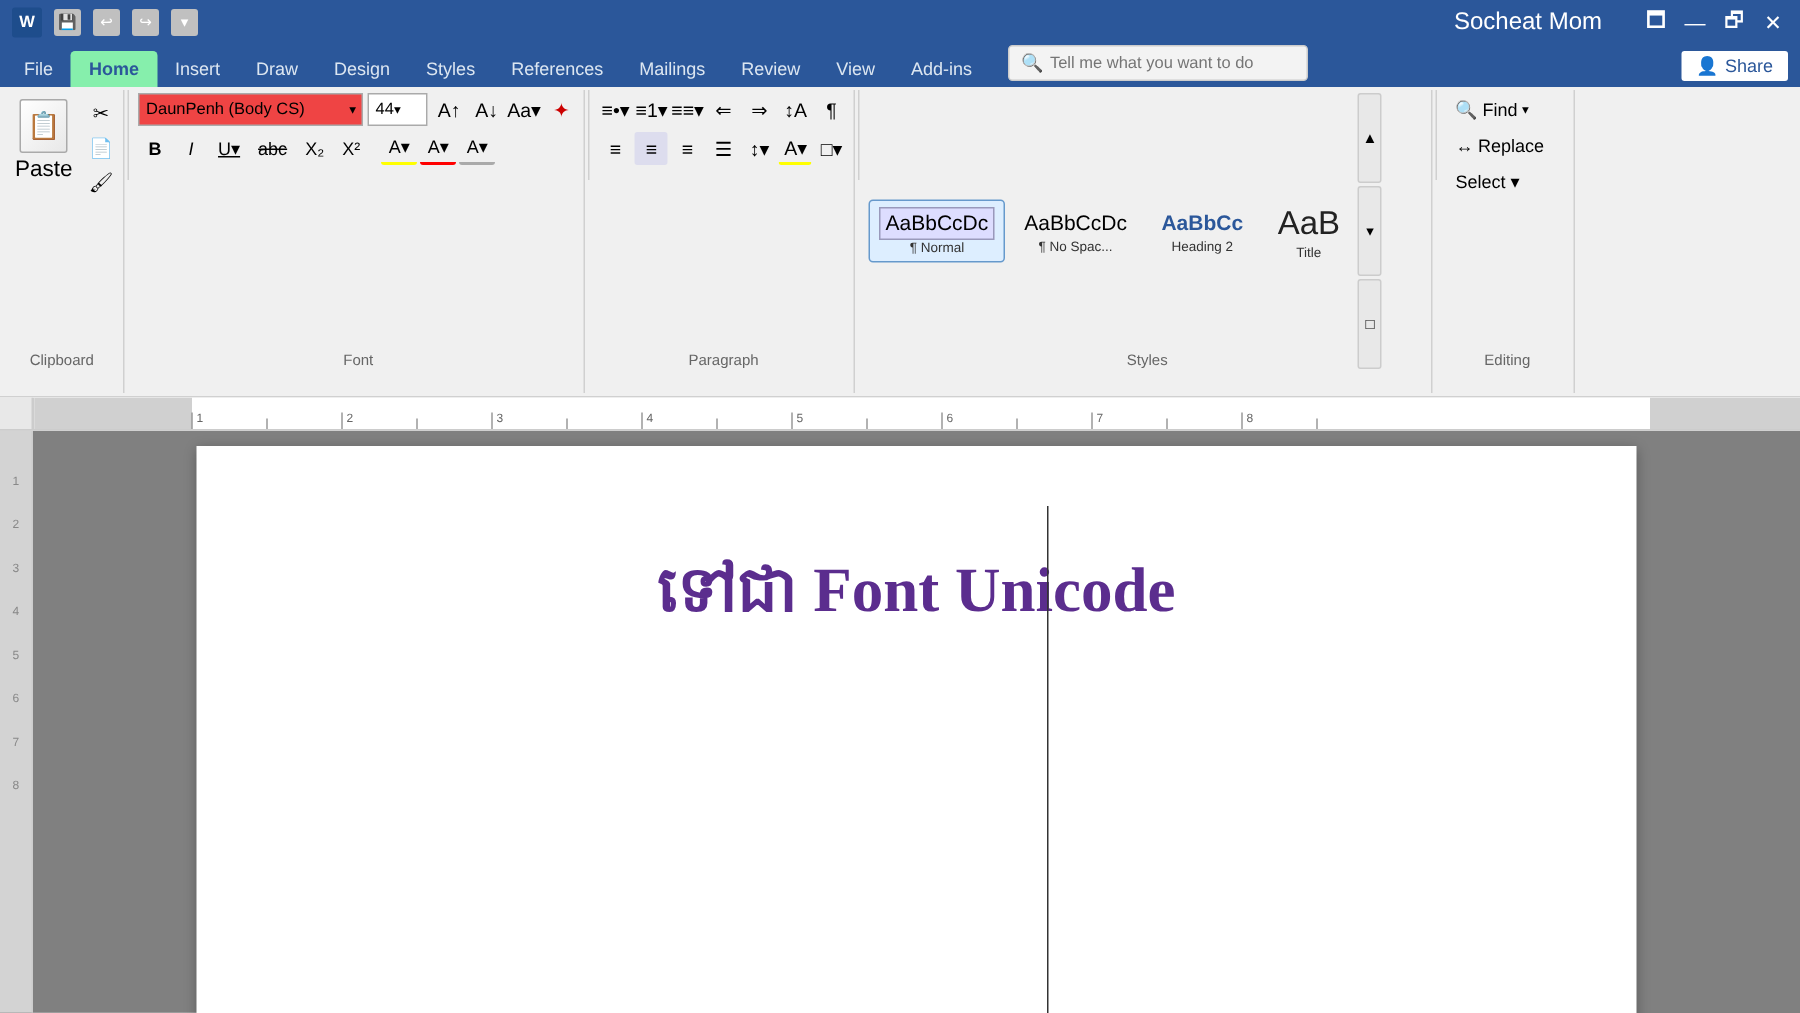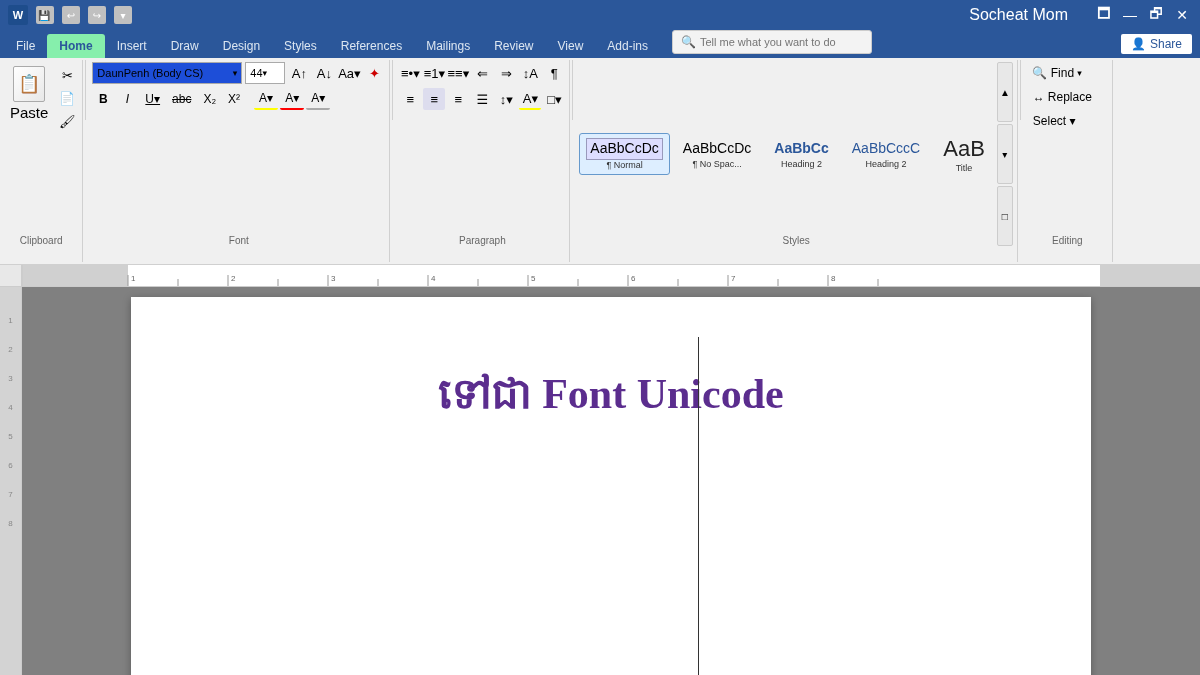--- a/index.html
+++ b/index.html
@@ -108,21 +108,21 @@
     .paste-icon { width: 32px; height: 36px; background: linear-gradient(135deg, #fff 0%, #e8e8e8 100%); border: 1px solid #aaa; border-radius: 2px; display: flex; align-items: center; justify-content: center; font-size: 18px; }
     .paste-label { font-size: 15px; margin-top: 2px; }
     .clipboard-small { display: flex; flex-direction: column; gap: 1px; margin-top: 2px; }
     .clipboard-small-btn { width: 22px; height: 22px; display: flex; align-items: center; justify-content: center; cursor: pointer; border-radius: 2px; font-size: 13px; }
 
     
     .font-group { min-width: 220px; }
     .font-row { display: flex; align-items: center; gap: 3px; margin-bottom: 2px; }
     .font-selector {
       display: flex; align-items: center;
-      border: 1px solid #aaa; background: #1d4ed8;
+      border: 1px solid #aaa; background: #ef4444;
       height: 22px; padding: 0 4px;
       font-size: 11px; cursor: pointer; min-width: 150px;
     }
     .font-size-selector {
       display: flex; align-items: center;
       border: 1px solid #aaa; background: white;
       height: 22px; padding: 0 4px;
       font-size: 11px; cursor: pointer; min-width: 40px;
     }
     .small-icon-btn {
@@ -390,24 +390,20 @@
         <div class="style-item active">
           <div class="style-preview" style="font-size:14px; background:#ddf; padding:2px 3px; border:1px solid #99b;">AaBbCcDc</div>
           <div class="style-label">¶ Normal</div>
         </div>
         <div class="style-item">
           <div class="style-preview" style="font-size:14px; padding:2px 3px;">AaBbCcDc</div>
           <div class="style-label">¶ No Spac...</div>
         </div>
         <div class="style-item">
           <div class="style-preview" style="font-size:14px; padding:2px 3px; color:#2b579a; font-weight:bold;">AaBbCc</div>
-          <div class="style-label">Heading 2</div>
-        </div>
-        <div class="style-item">
-          <div class="style-preview" style="font-size:14px; padding:2px 3px; color:#2b579a;">AaBbCccC</div>
           <div class="style-label">Heading 2</div>
         </div>
         <div class="style-item">
           <div class="style-preview" style="font-size:22px; padding:2px 3px; color:#222;">AaB</div>
           <div class="style-label">Title</div>
         </div>
       </div>
       <div style="display:flex; flex-direction:column; gap:2px;">
         <div class="styles-scroll-btn">▲</div>
         <div class="styles-scroll-btn">▾</div>

